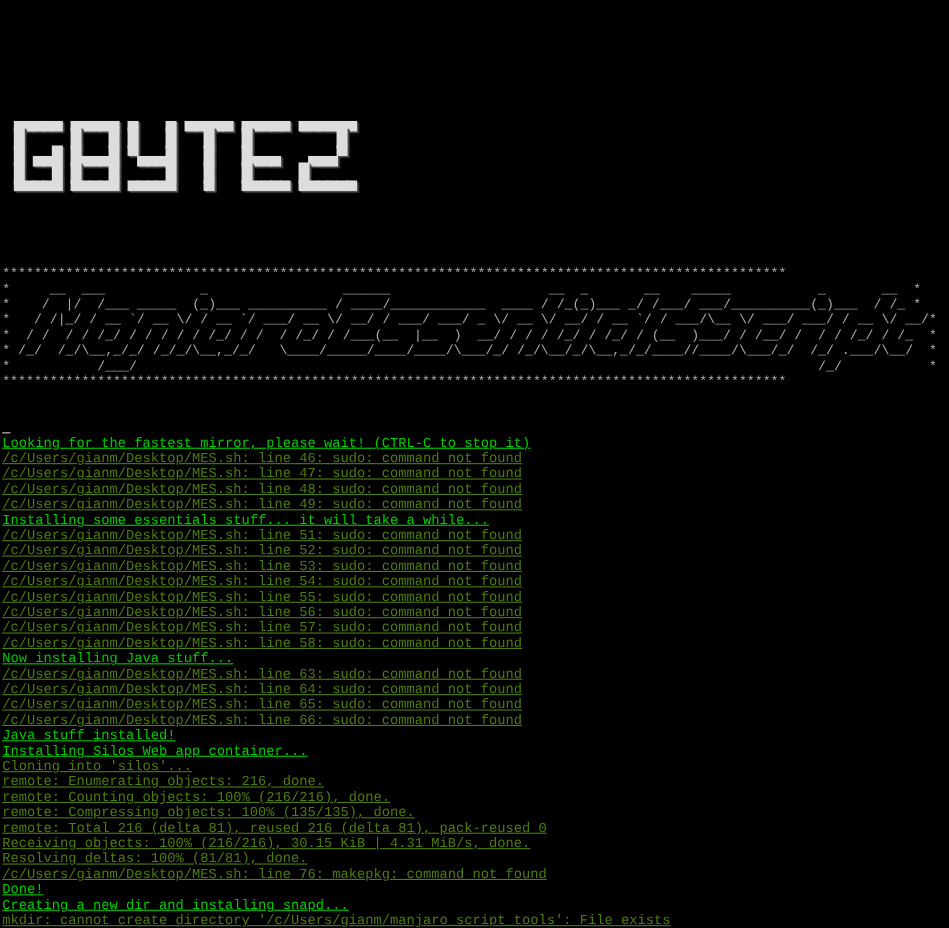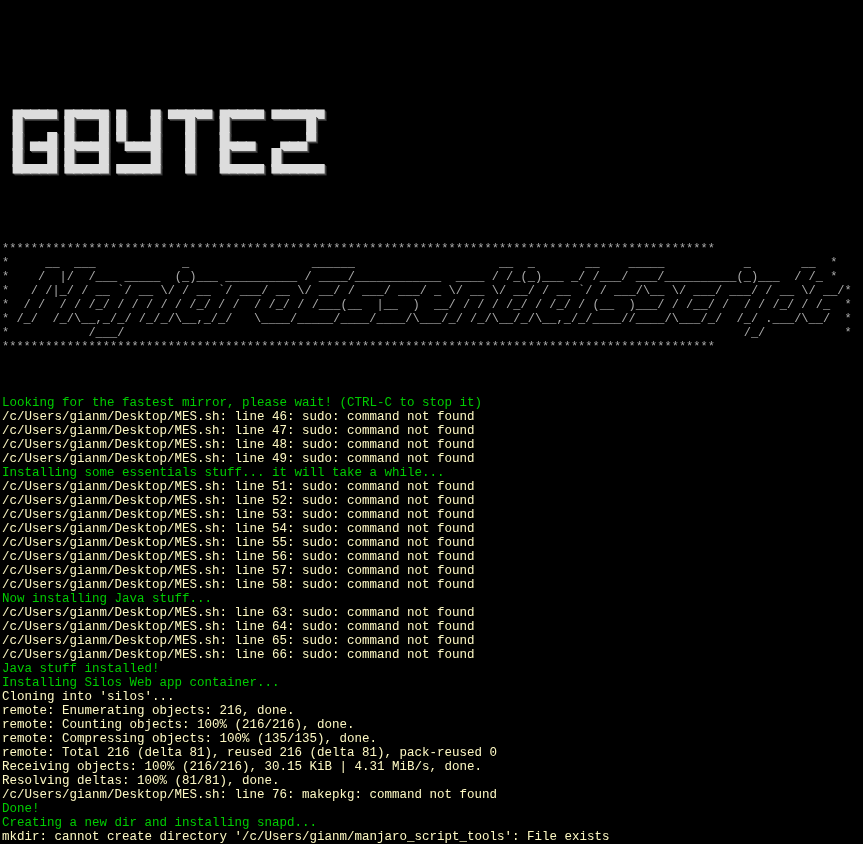--- a/index.html
+++ b/index.html
@@ -27,22 +27,22 @@
       text-shadow: 1px 1px 0 #555, 2px 2px 0 #333;
       padding-left: 4px;
     }
     .ascii-art {
       color: #aaa;
       font-size: 12px;
       line-height: 14px;
       padding-left: 2px;
     }
     .info { color: #00cc00; }
-    .err { color: #fef9c3; }
-    .line { padding-left: 2px; }
+    .err { color: #4d7c0f; }
+    .line { padding-left: 2px; text-decoration: underline; }
   </style>
 </head>
 <body>
 
 
 
 <div class="terminal">
   <div class="logo-banner">
 <pre style="font-family:monospace;color:#ddd;font-weight:bold;letter-spacing:-1px;"> ▄▄▄▄▄ ▄▄▄▄▄ ▄   ▄ ▄▄▄▄▄ ▄▄▄▄▄ ▄▄▄▄▄▄
  █     █   █ █   █   █   █         █

